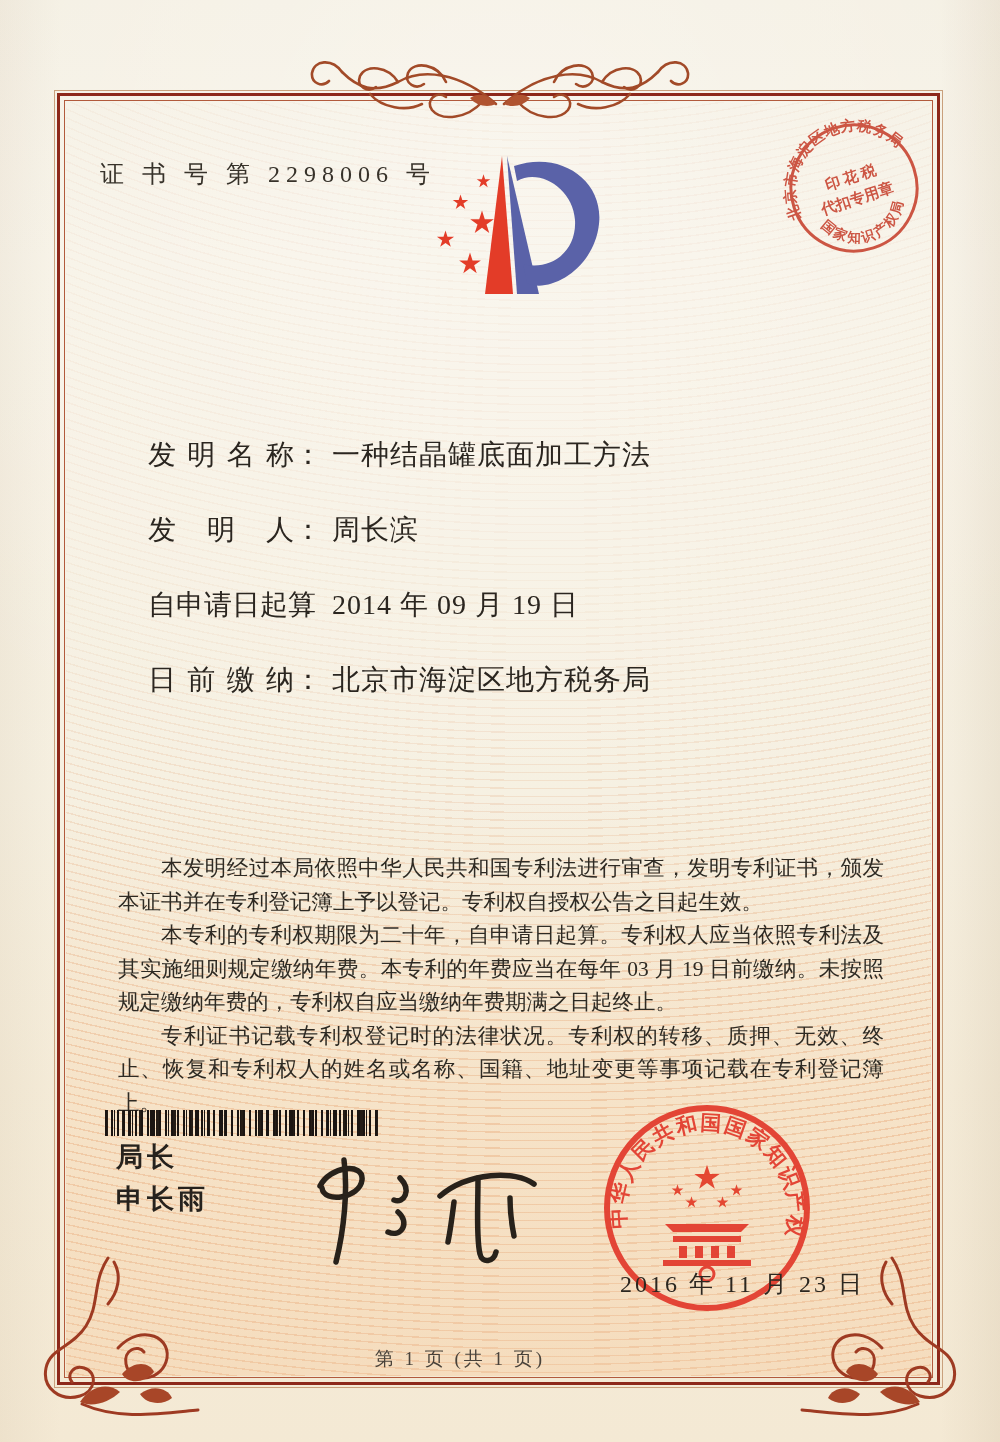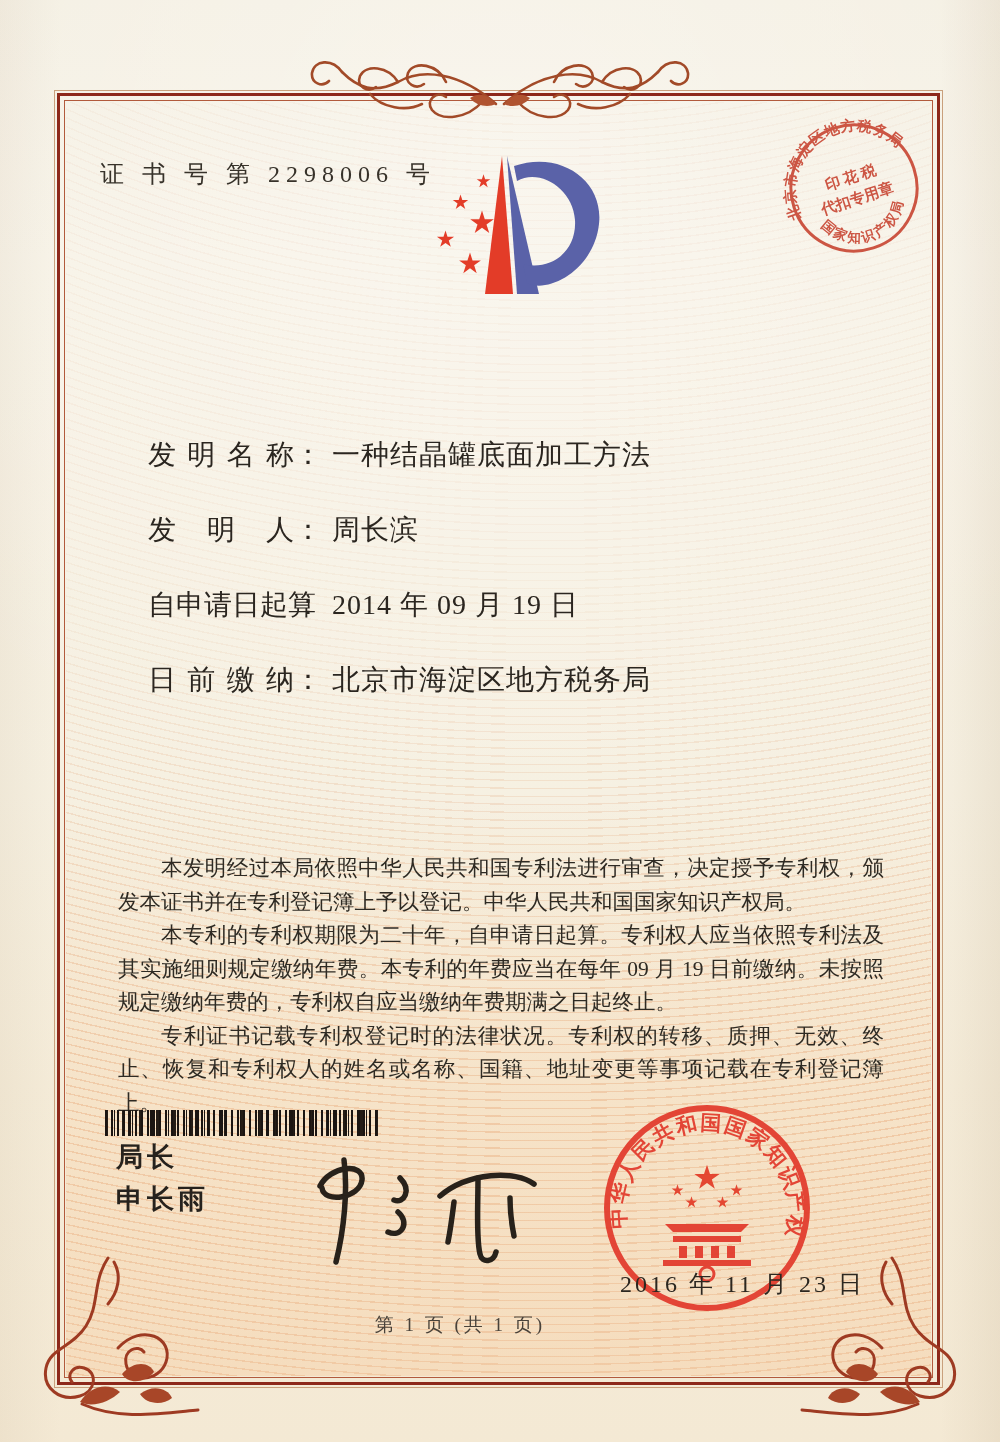--- a/index.html
+++ b/index.html
@@ -76,21 +76,21 @@
   .signature-svg { position:absolute; left:272px; top:1150px; }
 
   .seal-svg { position:absolute; left:597px; top:1098px; opacity:.93; }
   .seal-date {
     position:absolute; left:620px; top:1268px;
     font-size:24px; color:#2c2720; letter-spacing:3px; z-index:5;
   }
   .tax-stamp-svg { position:absolute; left:782px; top:116px; opacity:.9; }
 
   .page-footer {
-    position:absolute; left:0; top:1312px; width:920px; text-align:center;
+    position:absolute; left:0; top:1346px; width:920px; text-align:center;
     font-size:19px; color:#49423a; letter-spacing:3px;
   }
   .orn { position:absolute; pointer-events:none; }
   svg text { user-select:none; }
 </style>
 </head>
 <body>
 
 <div id="page">
 
@@ -186,22 +186,22 @@
     </div>
     <div class="field-row">
       <span class="field-label">自申请日起算</span><span class="field-colon">：</span><span class="field-value">2014 年 09 月 19 日</span>
     </div>
     <div class="field-row">
       <span class="field-label">日前缴纳</span><span class="field-colon">：</span><span class="field-value">北京市海淀区地方税务局</span>
     </div>
   </div>
 
   <div class="paragraphs">
-    <p>本发明经过本局依照中华人民共和国专利法进行审查，决定授予专利权，颁发本证书并在专利登记簿上予以登记。中华人民共和国国家知识产权局。</p>
-    <p>本专利的专利权期限为二十年，自申请日起算。专利权人应当依照专利法及其实施细则规定缴纳年费。本专利的年费应当在每年 09 月 19 日前缴纳。未按照规定缴纳年费的，专利权自应当缴纳年费期满之日起终止。</p>
+    <p>本发明经过本局依照中华人民共和国专利法进行审查，发明专利证书，颁发本证书并在专利登记簿上予以登记。专利权自授权公告之日起生效。</p>
+    <p>本专利的专利权期限为二十年，自申请日起算。专利权人应当依照专利法及其实施细则规定缴纳年费。本专利的年费应当在每年 03 月 19 日前缴纳。未按照规定缴纳年费的，专利权自应当缴纳年费期满之日起终止。</p>
     <p>专利证书记载专利权登记时的法律状况。专利权的转移、质押、无效、终止、恢复和专利权人的姓名或名称、国籍、地址变更等事项记载在专利登记簿上。</p>
   </div>
 
   <div class="barcode"></div>
 
   <div class="signer">
     <div>局长</div>
     <div>申长雨</div>
   </div>
 

